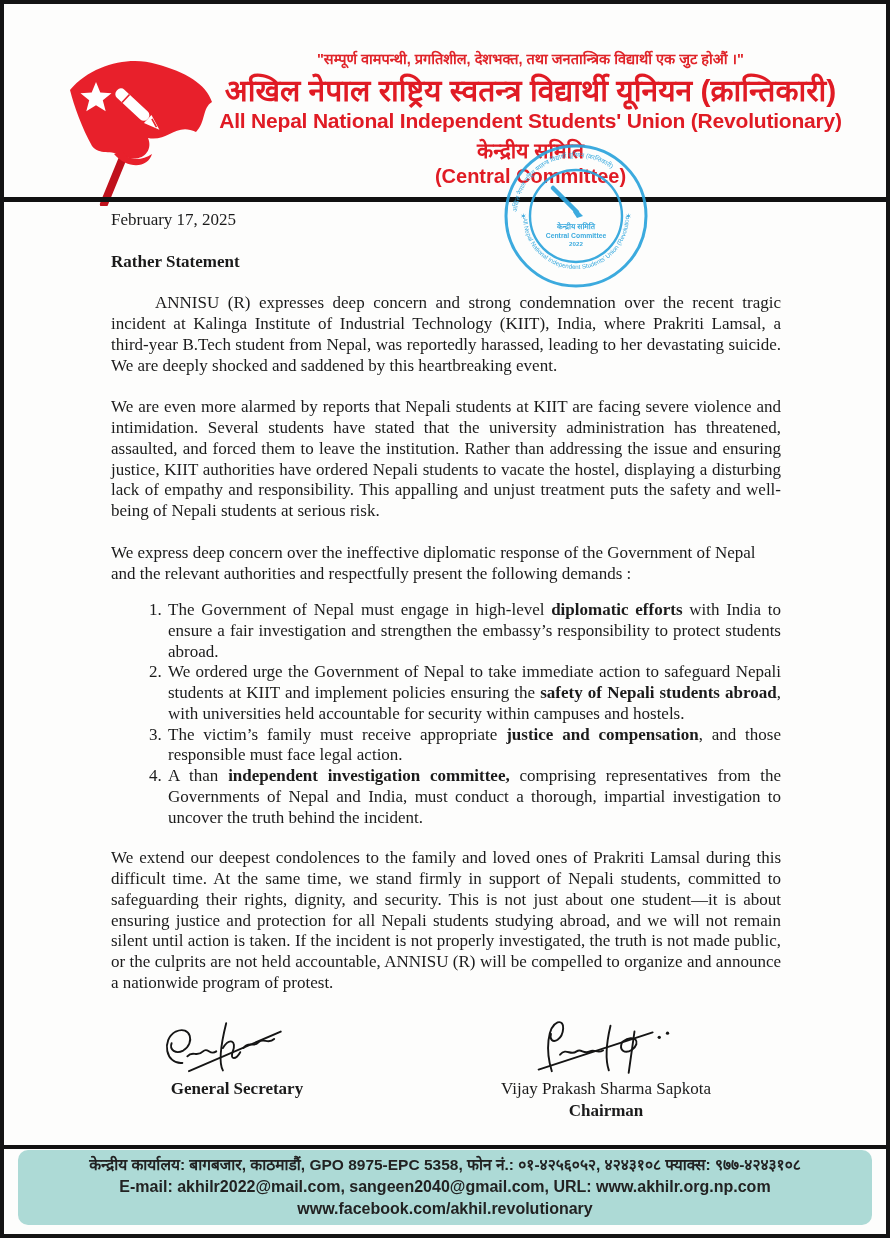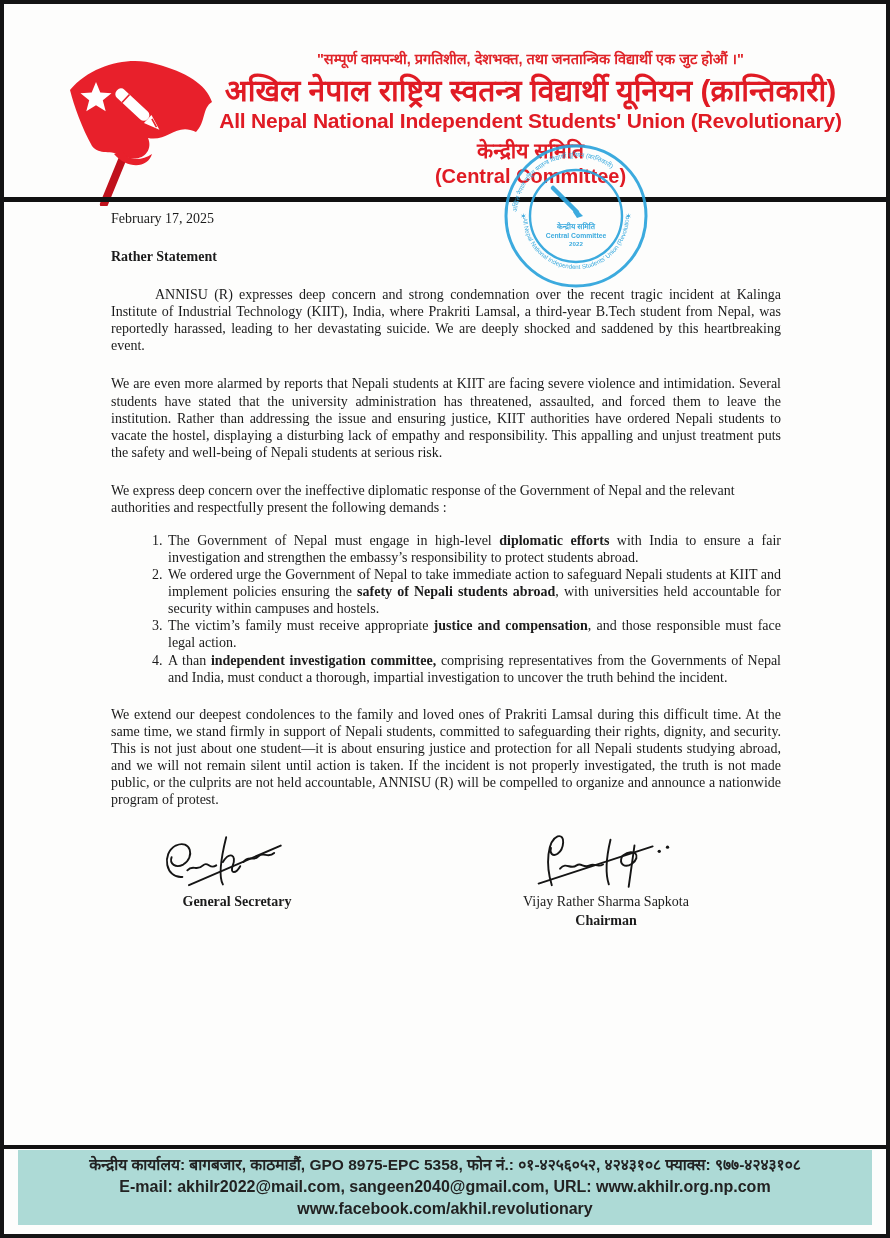--- a/index.html
+++ b/index.html
@@ -18,21 +18,21 @@
   .flag{position:absolute;left:48px;top:52px;width:172px;height:150px;}
   .header-text{position:absolute;left:183px;top:44px;right:12px;text-align:center;}
   .slogan{font-family:"Liberation Sans",sans-serif;font-weight:bold;font-size:14.5px;color:#e02429;margin:0 0 6px 0;}
   .org-nepali{font-family:"Liberation Sans",sans-serif;font-weight:bold;font-size:30px;line-height:1.1;color:#e01b24;margin:0;}
   .org-english{font-family:"Liberation Sans",sans-serif;font-weight:bold;font-size:21px;color:#e01b24;margin:2px 0 0 0;letter-spacing:-0.2px;}
   .committee-np{font-family:"Liberation Sans",sans-serif;font-weight:bold;font-size:21px;color:#e01b24;margin:3px 0 0 0;}
   .committee-en{font-family:"Liberation Sans",sans-serif;font-weight:bold;font-size:20px;color:#e01b24;margin:1px 0 0 0;}
   .header-rule{position:absolute;left:0;right:0;top:193px;height:5px;background:#111;}
   .stamp{position:absolute;left:497px;top:132px;width:150px;height:160px;opacity:.92;z-index:5;}
   
-  .content{position:absolute;left:107px;right:105px;top:206px;font-size:14px;line-height:1.22;}
+  .content{position:absolute;left:107px;right:105px;top:206px;font-size:17px;line-height:1.22;}
   .date-line{text-align:right;margin:0 0 10px 0;}
   .press-title{text-align:center;font-weight:bold;margin:0 0 18px 0;}
   .content p{margin:0 0 21px 0;text-align:justify;}
   p.indent-first{text-indent:44px;font-family:Liberation Serif, serif;}
   p.no-justify{text-align:left;max-width:652px;margin-bottom:16px;}
   ol.demands{margin:0 0 20px 0;padding:0 0 0 55px;}
   ol.demands li{text-align:justify;margin:0;padding-left:2px;}
   .closing{margin-bottom:10px;}
   
   .sig-row{display:flex;justify-content:space-between;margin-top:4px;}
@@ -43,21 +43,21 @@
   .sig-name{margin:2px 0 0 0 !important;text-align:center !important;}
   .sig-title{font-weight:bold;margin:2px 0 0 0 !important;text-align:center !important;}
   
   .footer-rule{position:absolute;left:0;right:0;top:1141px;height:4px;background:#111;}
   .footer{
     position:absolute;left:14px;right:14px;top:1146px;bottom:9px;
     background:#addad6;
     text-align:center;
     font-family:"Liberation Sans",sans-serif;
     color:#222;
-    padding-top:5px;box-sizing:border-box;
+    padding-top:5px;box-sizing:border-box;border-radius:10px;
   }
   .footer .f1{font-weight:bold;font-size:15.5px;margin:0;line-height:1.35;}
   .footer .f2,.footer .f3{font-weight:bold;font-size:16px;margin:0;line-height:1.35;}
 </style>
 </head>
 <body>
 
 <div class="page">
 
   <svg class="flag" viewBox="0 0 172 150" aria-hidden="true">
@@ -159,21 +159,21 @@
             <path d="M30,68 C22,42 25,14 37,9 C47,6 45,24 37,30 C31,34 27,29 29,23"></path>
             <path d="M40,48 C48,39 52,50 60,44 C66,40 68,48 76,44 C82,41 85,47 92,43"></path>
             <path d="M101,13 C96,34 94,52 99,67"></path>
             <path d="M116,32 C130,22 139,33 127,42 C118,48 111,42 115,33"></path>
             <path d="M14,66 L152,21"></path>
             <path d="M130,20 L123,70"></path>
             <circle cx="160" cy="27" r="2" fill="#151515" stroke="none"></circle>
             <circle cx="170" cy="22" r="2" fill="#151515" stroke="none"></circle>
           </g>
         </svg>
-        <p class="sig-name">Vijay Rather Sharma Sapkota</p>
+        <p class="sig-name">Vijay Prakash Sharma Sapkota</p>
         <p class="sig-title">Chairman</p>
       </div>
     </div>
   </div>
 
   <div class="footer-rule"></div>
   <div class="footer">
     <p class="f1">केन्द्रीय कार्यालय: बागबजार, काठमाडौं, GPO 8975-EPC 5358, फोन नं.: ०१-४२५६०५२, ४२४३१०८ फ्याक्स: ९७७-४२४३१०८</p>
     <p class="f2">E-mail: akhilr2022@mail.com, sangeen2040@gmail.com, URL: www.akhilr.org.np.com</p>
     <p class="f3">www.facebook.com/akhil.revolutionary</p>

